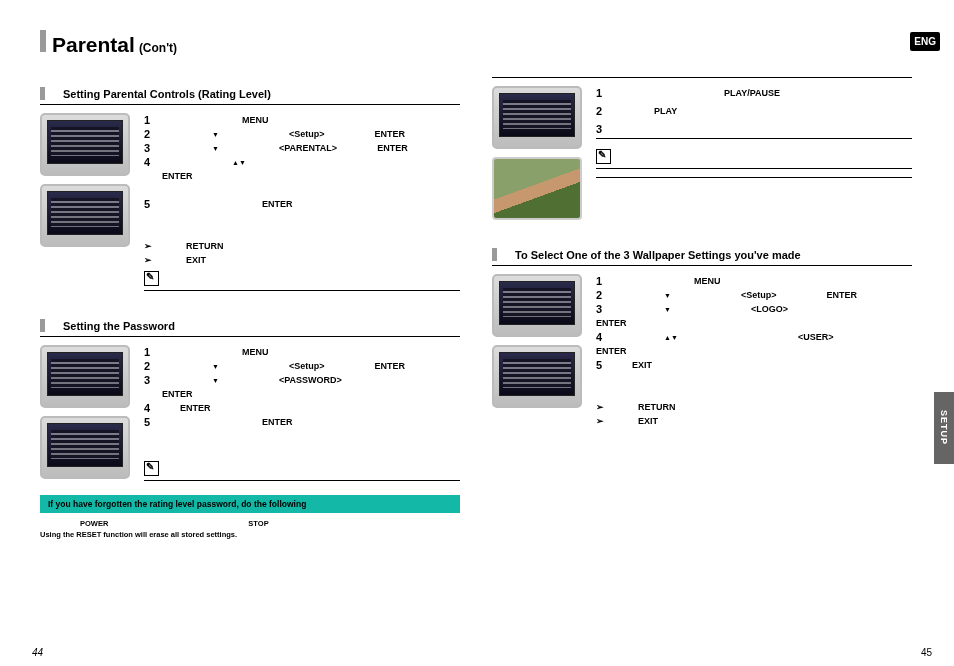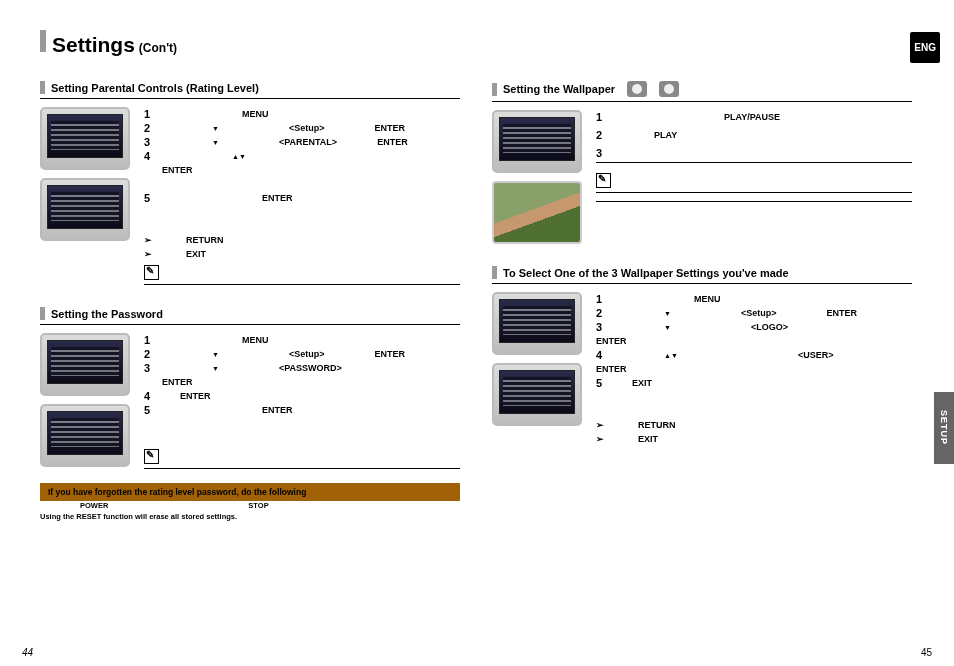--- a/index.html
+++ b/index.html
@@ -19,21 +19,21 @@
     box-sizing: border-box;
   }
   .eng-badge {
     position: absolute;
     top: 32px;
     right: 14px;
     background: #000;
     color: #fff;
     font-weight: bold;
     font-size: 10px;
-    padding: 10px 4px;
+    padding: 4px 4px;
     border-radius: 2px;
   }
   .side-tab {
     position: absolute;
     right: 0;
     top: 392px;
     width: 20px;
     height: 72px;
     background: #656565;
     color: #fff;
@@ -53,21 +53,21 @@
     height: 22px;
     background: #9a9a9a;
     margin-right: 6px;
     display:inline-block;
   }
   .title-main { font-size: 21px; font-weight: bold; }
   .title-sub { font-size: 12px; font-weight: bold; margin-left: 4px;}
   .columns { display:flex; gap: 32px; }
   .col { width: 420px; }
   .sec-head {
-    display:flex; align-items:center; gap:6px; margin-top:6px; margin-bottom:4px;
+    display:flex; align-items:center; gap:18px; margin-top:12px; margin-bottom:4px;
   }
   .sec-bar { width:5px; height:13px; background:#9a9a9a;}
   .sec-title { font-size:11px; font-weight:bold; }
   .sec-rule { border:none; border-top:1px solid #000; margin:2px 0 8px 0;}
   .body-area { display:flex; gap:10px; }
   .screens { width:94px; }
   .tv {
     width: 90px; height: 63px;
     background: linear-gradient(#dcdcdc,#bcbcbc);
     border: 2px solid #bbb;
@@ -108,40 +108,40 @@
   .rule { border:none; border-top:1px solid #000; margin:2px 0;}
   .disc-icon {
     display:inline-block; width:20px; height:16px; background:#888; border-radius:3px;
     position:relative; margin-left:6px;
   }
   .disc-icon::after{
     content:""; position:absolute; left:5px; top:3px; width:10px;height:10px;
     border-radius:50%; background:#eee;
   }
   .graybox {
-    background:#a16207; padding:4px 8px; font-size:8.5px; font-weight:bold;
+    background:#14b8a6; padding:4px 8px; font-size:8.5px; font-weight:bold;
     margin-top:8px;
   }
-  .foot { font-size:7.5px; font-weight:bold; margin-top:0; line-height:1.4; }
+  .foot { font-size:7.5px; font-weight:bold; margin-top:6px; line-height:1.4; }
   .page-num { position:absolute; bottom:8px; font-size:10px; }
-  .pn-left { left:22px;font-style:italic; }
+  .pn-left { left:32px;font-style:italic; }
   .pn-right { right:22px; }
   .spacer4 { height:4px; }
 </style>
 </head>
 <body>
 
 <div class="page">
 
   <div class="eng-badge">ENG</div>
   <div class="side-tab"><span>SETUP</span></div>
 
   <div class="title-row">
     <span class="title-bar"></span>
-    <span class="title-main">Settings</span>
+    <span class="title-main">Parental</span>
     <span class="title-sub">(Con't)</span>
   </div>
 
   <div class="columns">
 
     <div class="col">
 
       <div class="sec-head">
         <span class="sec-bar"></span>
         <span class="sec-title">Setting Parental Controls (Rating Level)</span>
@@ -276,26 +276,20 @@
 
       <div class="graybox">If you have forgotten the rating level password, do the following</div>
       <div class="foot">
         <div><span class="pad" style="width:40px"></span><span>POWER</span><span class="pad" style="width:140px"></span><span>STOP</span></div>
         <div>Using the RESET function will erase all stored settings.</div>
       </div>
     </div>
 
     <div class="col">
 
-      <div class="sec-head">
-        <span class="sec-bar"></span>
-        <span class="sec-title">Setting the Wallpaper</span>
-        <span class="disc-icon"></span>
-        <span class="disc-icon"></span>
-      </div>
       <hr class="sec-rule">
 
       <div class="body-area">
         <div class="screens">
           <div class="tv">
               <div class="lines"></div>
             </div>
           <div class="tv-photo"></div>
         </div>
         <div class="steps">

